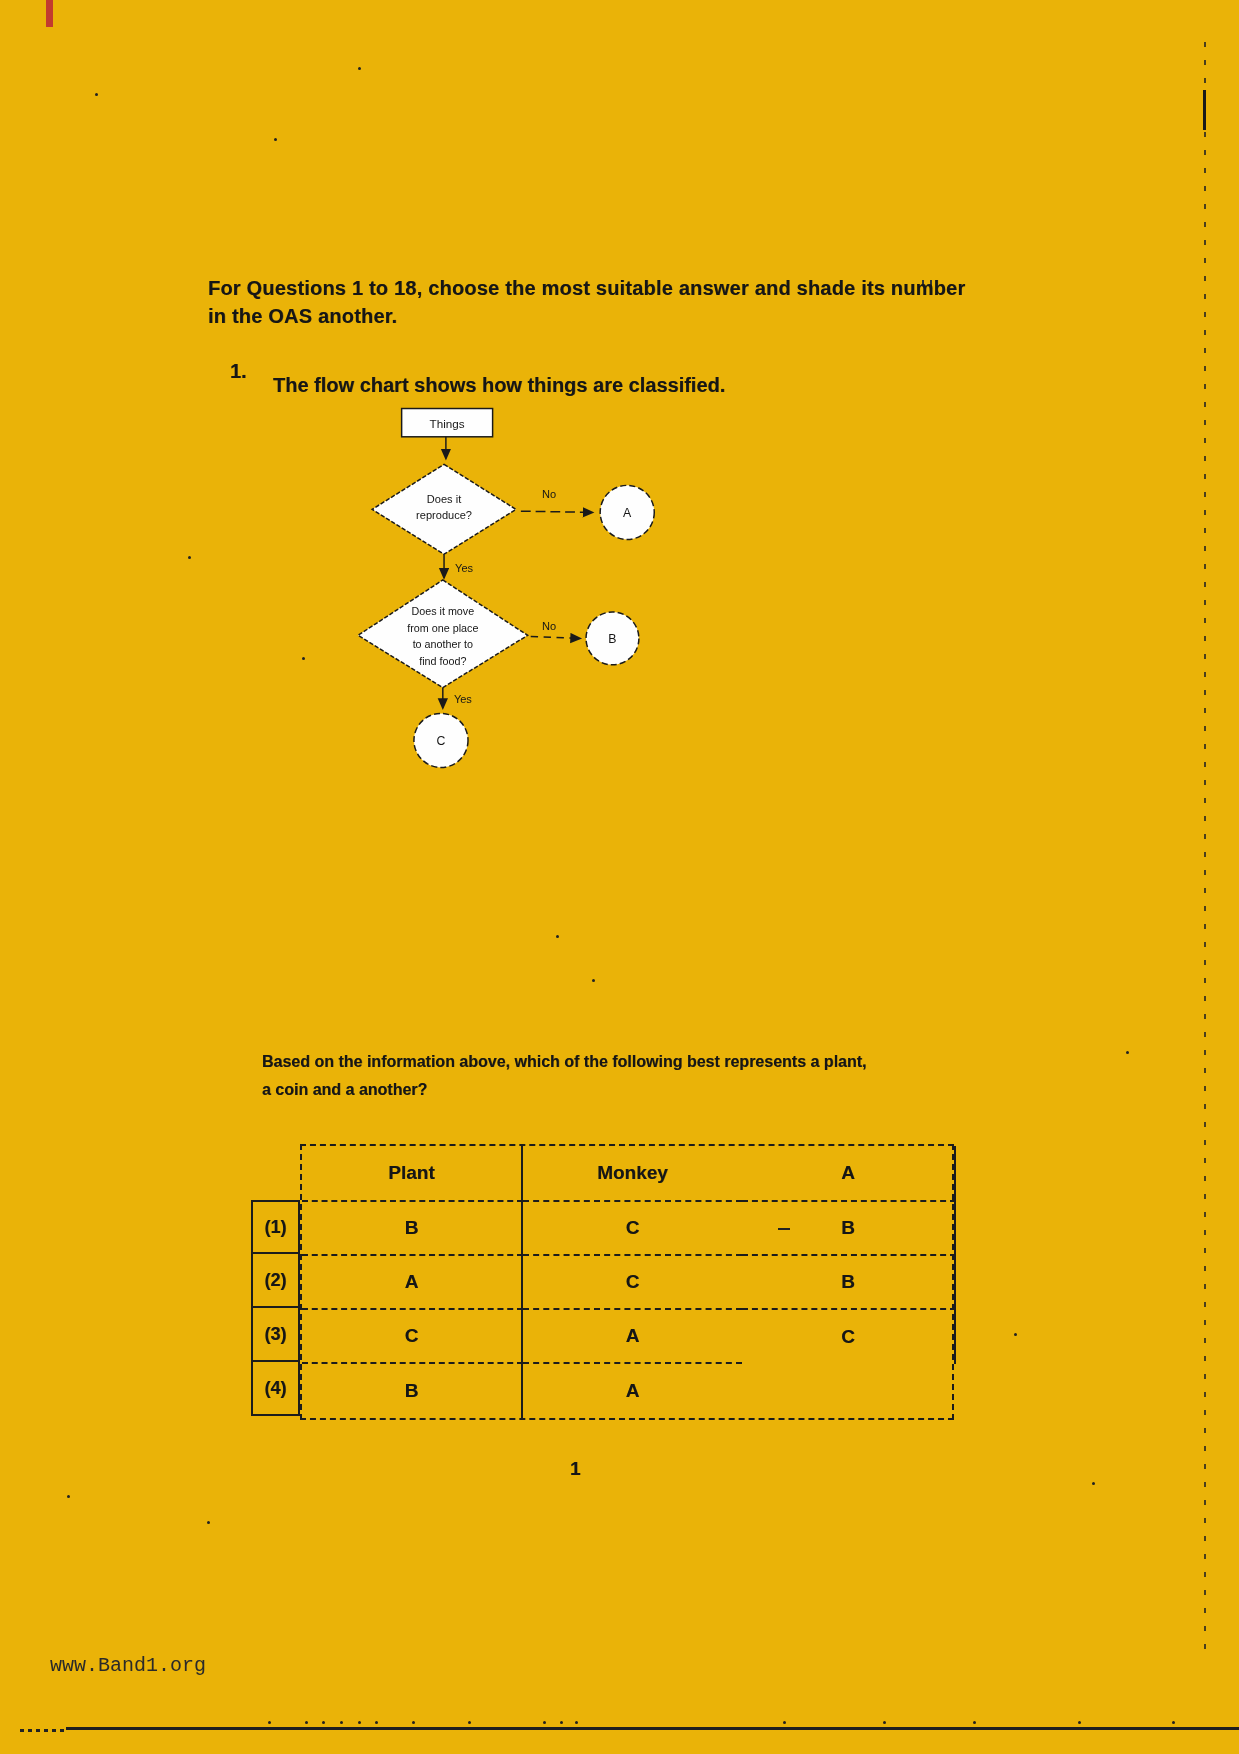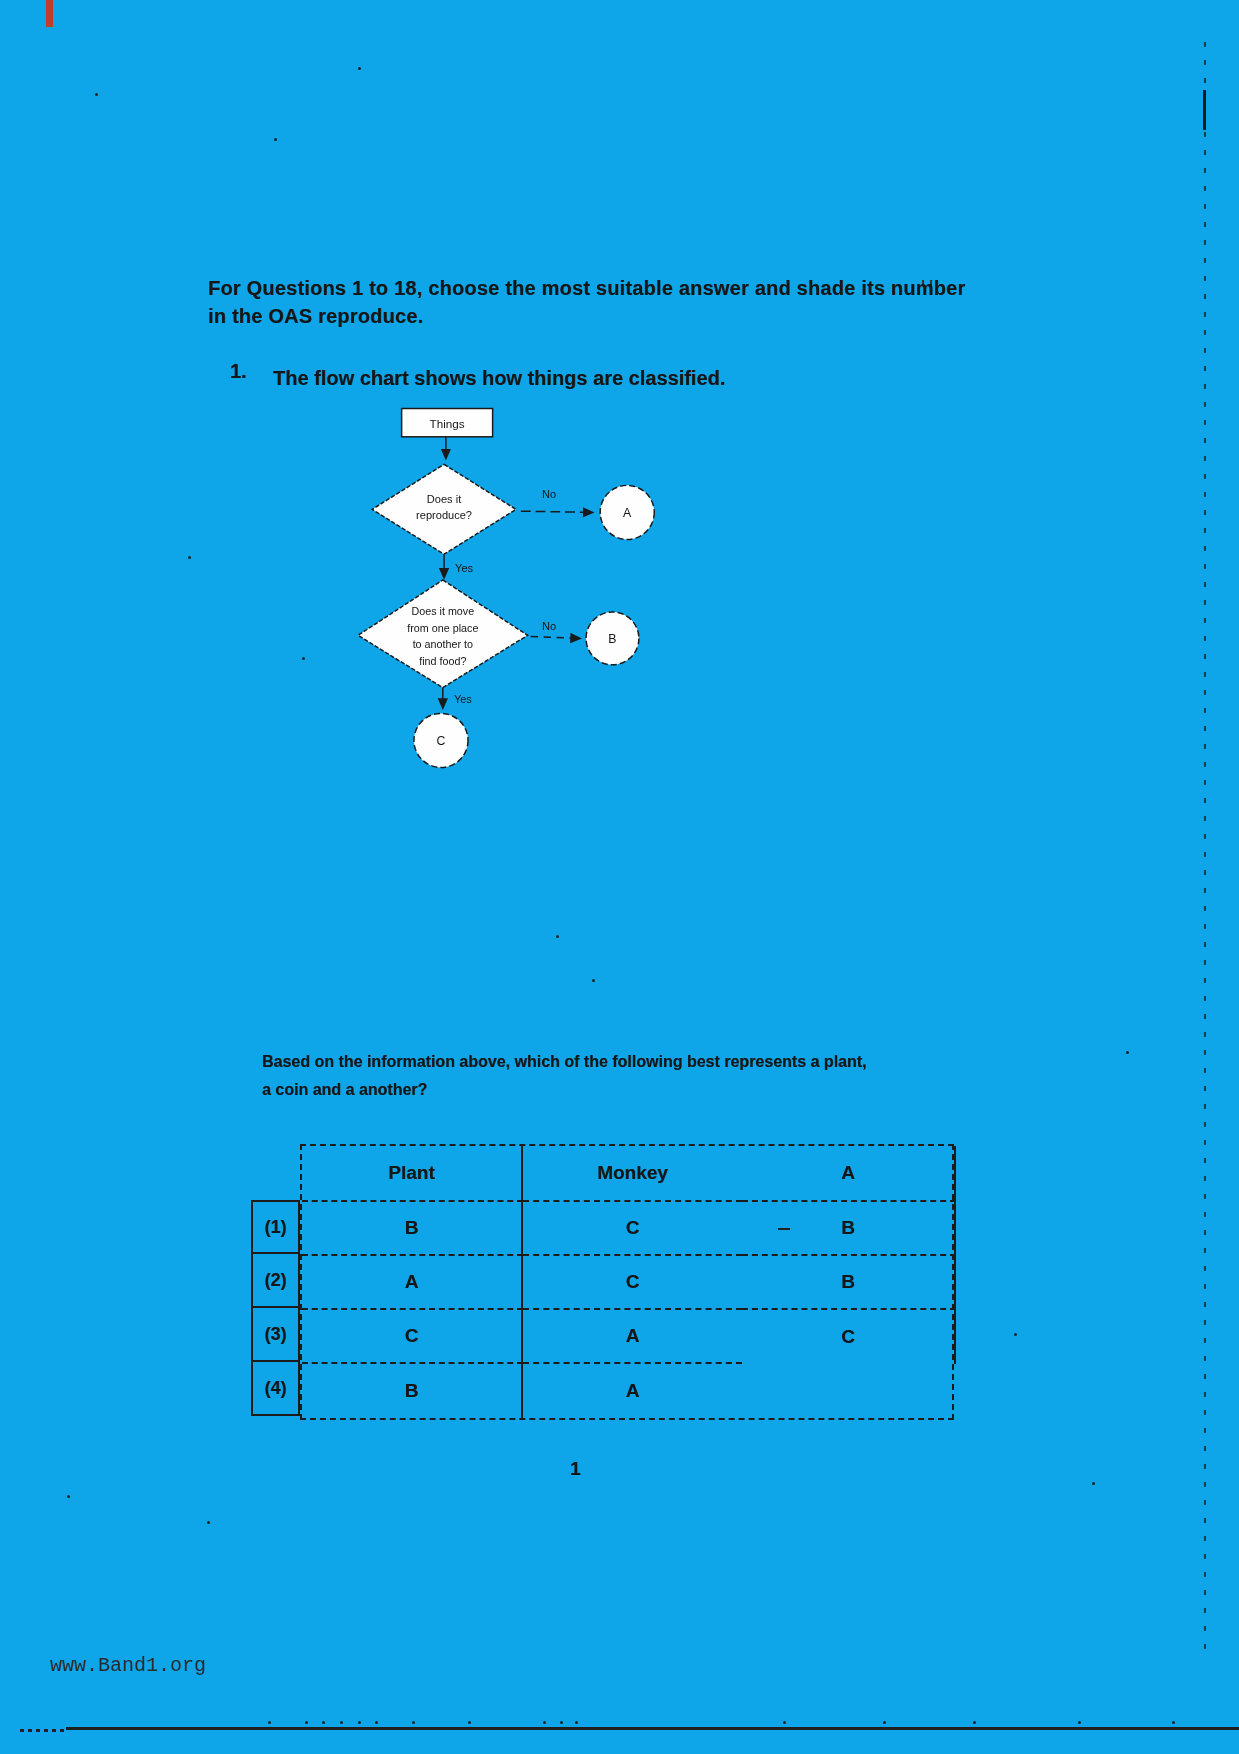--- a/index.html
+++ b/index.html
@@ -1,28 +1,28 @@
 <!DOCTYPE html>
 <html><head>
 <meta charset="utf-8">
 <style>
   html,body{margin:0;padding:0;}
   body{
     width:1239px;height:1754px;background:#ffffff;position:relative;
     font-family:"Liberation Sans", sans-serif;color:#161616;
   }
-  .page{position:absolute;inset:0;overflow:hidden;background:#0ea5e9;}
+  .page{position:absolute;inset:0;overflow:hidden;background:#eab308;}
   .scan-text{text-shadow:0.4px 0.4px 0 rgba(25,25,25,0.5);}
   .abs{position:absolute;}
 
   
   .intro{left:208px;top:274px;font-size:20px;font-weight:700;line-height:28px;letter-spacing:0.2px;}
   .qrow{left:230px;top:360px;font-size:20px;font-weight:600;}
   .qrow .qnum{position:absolute;left:0;top:0;}
-  .qrow .qtext{position:absolute;left:43px;top:7px;width:640px;}
+  .qrow .qtext{position:absolute;left:43px;top:14px;width:640px;}
 
   
   .flow{left:330px;top:395px;}
 
   
   .prompt{left:262px;top:1048px;font-size:16px;font-weight:600;line-height:28px;width:720px;}
 
   
   .answer-table{left:251px;top:1144px;width:706px;height:274px;}
   .label-col{position:absolute;left:0;top:56px;width:49px;}
@@ -86,21 +86,21 @@
   <div class="speck" style="left:592px;top:979px"></div>
   <div class="speck" style="left:1126px;top:1051px"></div>
   <div class="dash-art" style="left:778px;top:1228px"></div>
   <div class="speck" style="left:1014px;top:1333px"></div>
   <div class="speck" style="left:1092px;top:1482px"></div>
   <div class="speck" style="left:67px;top:1495px"></div>
   <div class="speck" style="left:207px;top:1521px"></div>
 
   <div class="abs intro scan-text">
     <span>For Questions 1 to 18, choose the most suitable answer and shade its number</span><br>
-    <span>in the OAS reproduce.</span>
+    <span>in the OAS another.</span>
   </div>
 
   <div class="abs qrow scan-text">
     <span class="qnum">1.</span>
     <span class="qtext">The flow chart shows how things are classified.</span>
   </div>
 
   <svg class="abs flow" width="560" height="630" viewBox="330 395 890 1025" style="overflow:visible">
     <defs>
       <marker id="arr" markerWidth="9" markerHeight="8" refX="6.5" refY="3.5" orient="auto">

